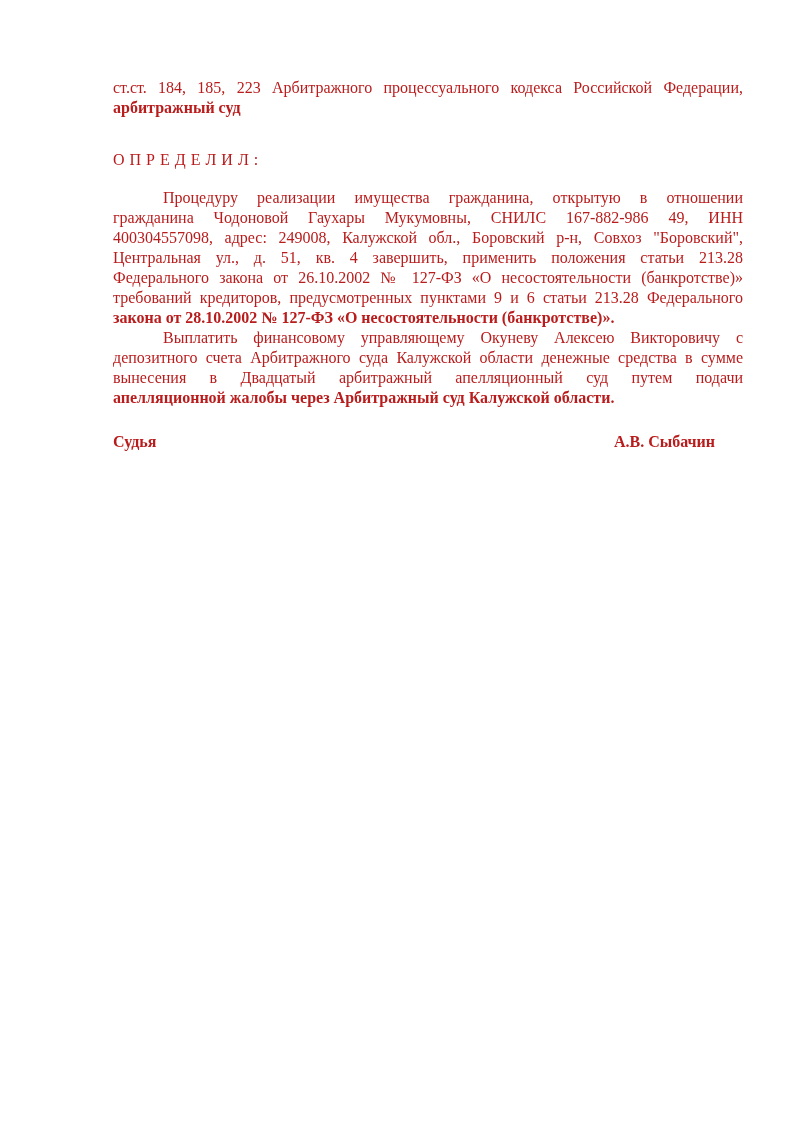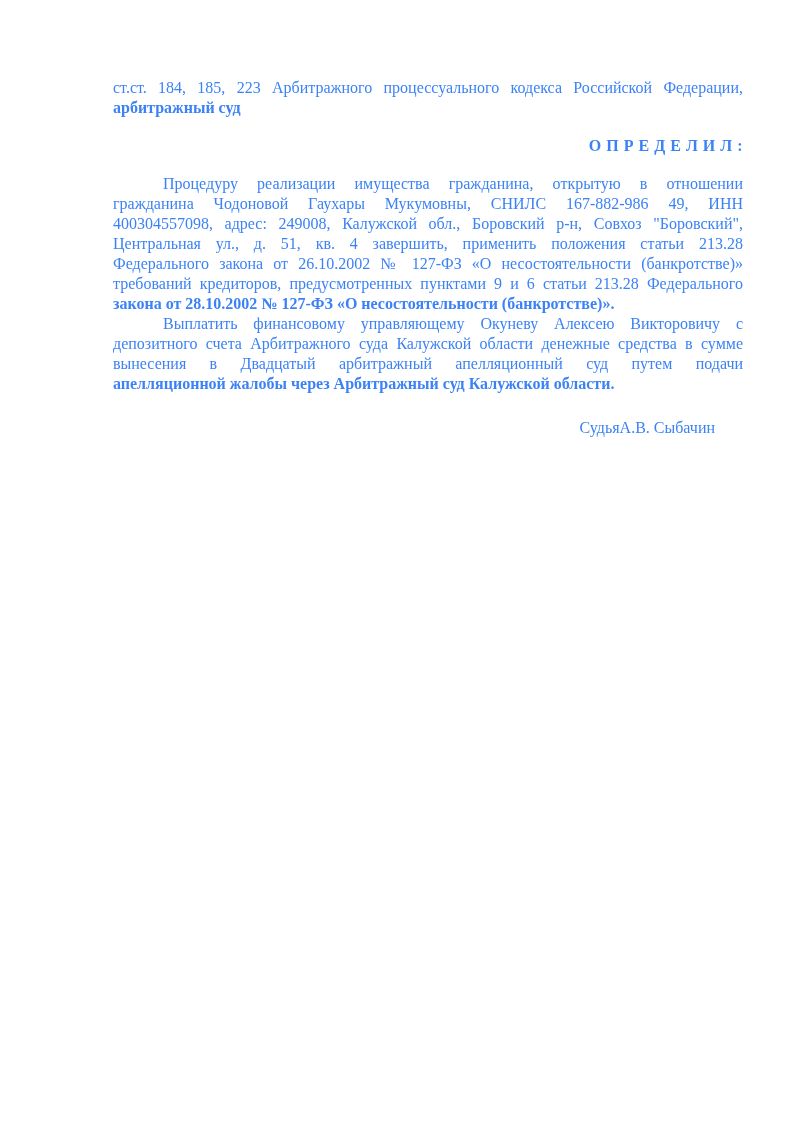--- a/index.html
+++ b/index.html
@@ -5,21 +5,21 @@
   html, body {
     margin: 0;
     padding: 0;
     background: #ffffff;
   }
   .page {
     position: relative;
     width: 781px;
     height: 1131px;
     background: #ffffff;
-    color: #3b82f6;
+    color: #b91c1c;
     font-family: "Liberation Serif", "DejaVu Serif", serif;
     font-size: 16px;
     line-height: 20px;
     overflow: hidden;
   }
   .textblock {
     position: absolute;
     left: 113px;
     top: 78px;
     width: 630px;
@@ -33,31 +33,31 @@
     overflow: visible;
   }
   .jline.lastline {
     text-align-last: left;
     font-weight: bold;
   }
   .jline.indent {
     padding-left: 50px;
   }
   .heading {
-    text-align: right;
-    font-weight: bold;
+    text-align: left;
+    font-weight: normal;
     letter-spacing: 0.5px;
-    margin-top: 18px;
+    margin-top: 32px;
     margin-bottom: 18px;
     height: 20px;
   }
   .signature-row {
     display: flex;
-    justify-content: flex-end;
-    font-weight: normal;
+    justify-content: space-between;
+    font-weight: bold;
     margin-top: 24px;
     padding-right: 28px;
   }
 </style>
 </head>
 <body>
 
 <div class="page">
   <div class="textblock">
 

